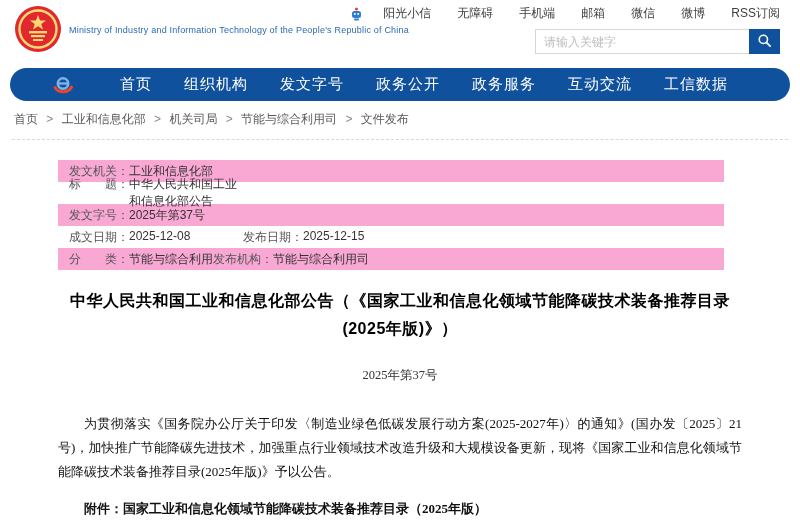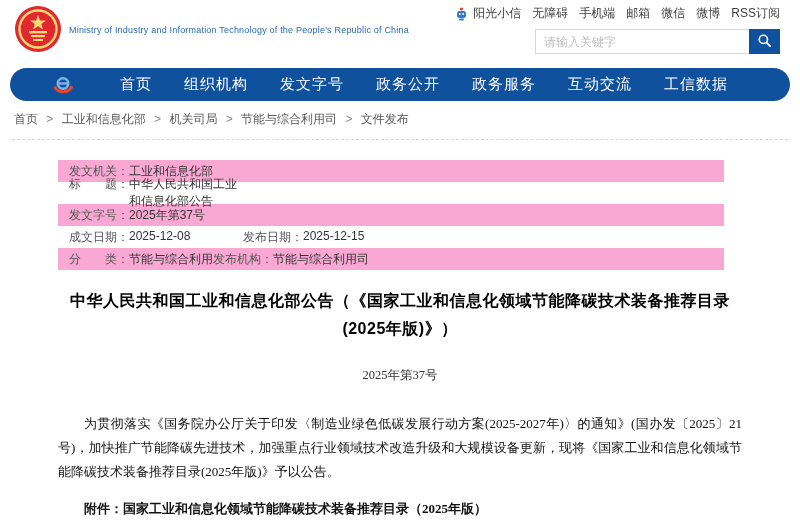--- a/index.html
+++ b/index.html
@@ -7,21 +7,21 @@
     font-family:"Liberation Sans","DejaVu Sans",sans-serif; }
 
   
   .top { height:62px; position:relative; background:#fff; }
   .brand { position:absolute; left:14px; top:5px; display:flex; align-items:center; }
   .emblem { width:48px; height:48px; display:inline-block; }
   .titles { margin-left:7px; }
   .title-cn { font-size:23px; font-weight:bold; color:#2062b4; letter-spacing:1px; line-height:30px; }
   .title-en { font-size:9px; color:#2b6ab5; margin-top:1px; letter-spacing:0.2px; }
   .top-right { position:absolute; right:20px; top:5px; width:245px; }
-  .quick-links { display:flex; align-items:center; justify-content:flex-end; gap:11px;
+  .quick-links { display:flex; align-items:center; justify-content:flex-end; gap:26px;
     font-size:12px; color:#404040; white-space:nowrap; }
   .quick-links a { color:#404040; text-decoration:none; cursor:pointer; }
   .qicon { width:13px; height:14px; display:inline-block; margin-right:-6px; }
   .searchbar { margin-top:7px; display:flex; height:25px; }
   .searchbar input { flex:1; border:1px solid #d6d6d6; border-right:none; padding:0 8px;
     font-size:12px; color:#c2410c; outline:none; }
   .searchbar input::placeholder { color:#bdbdbd; }
   .search-btn { width:31px; height:25px; background:#10519e; border:none; cursor:pointer;
     display:flex; align-items:center; justify-content:center; }
 

